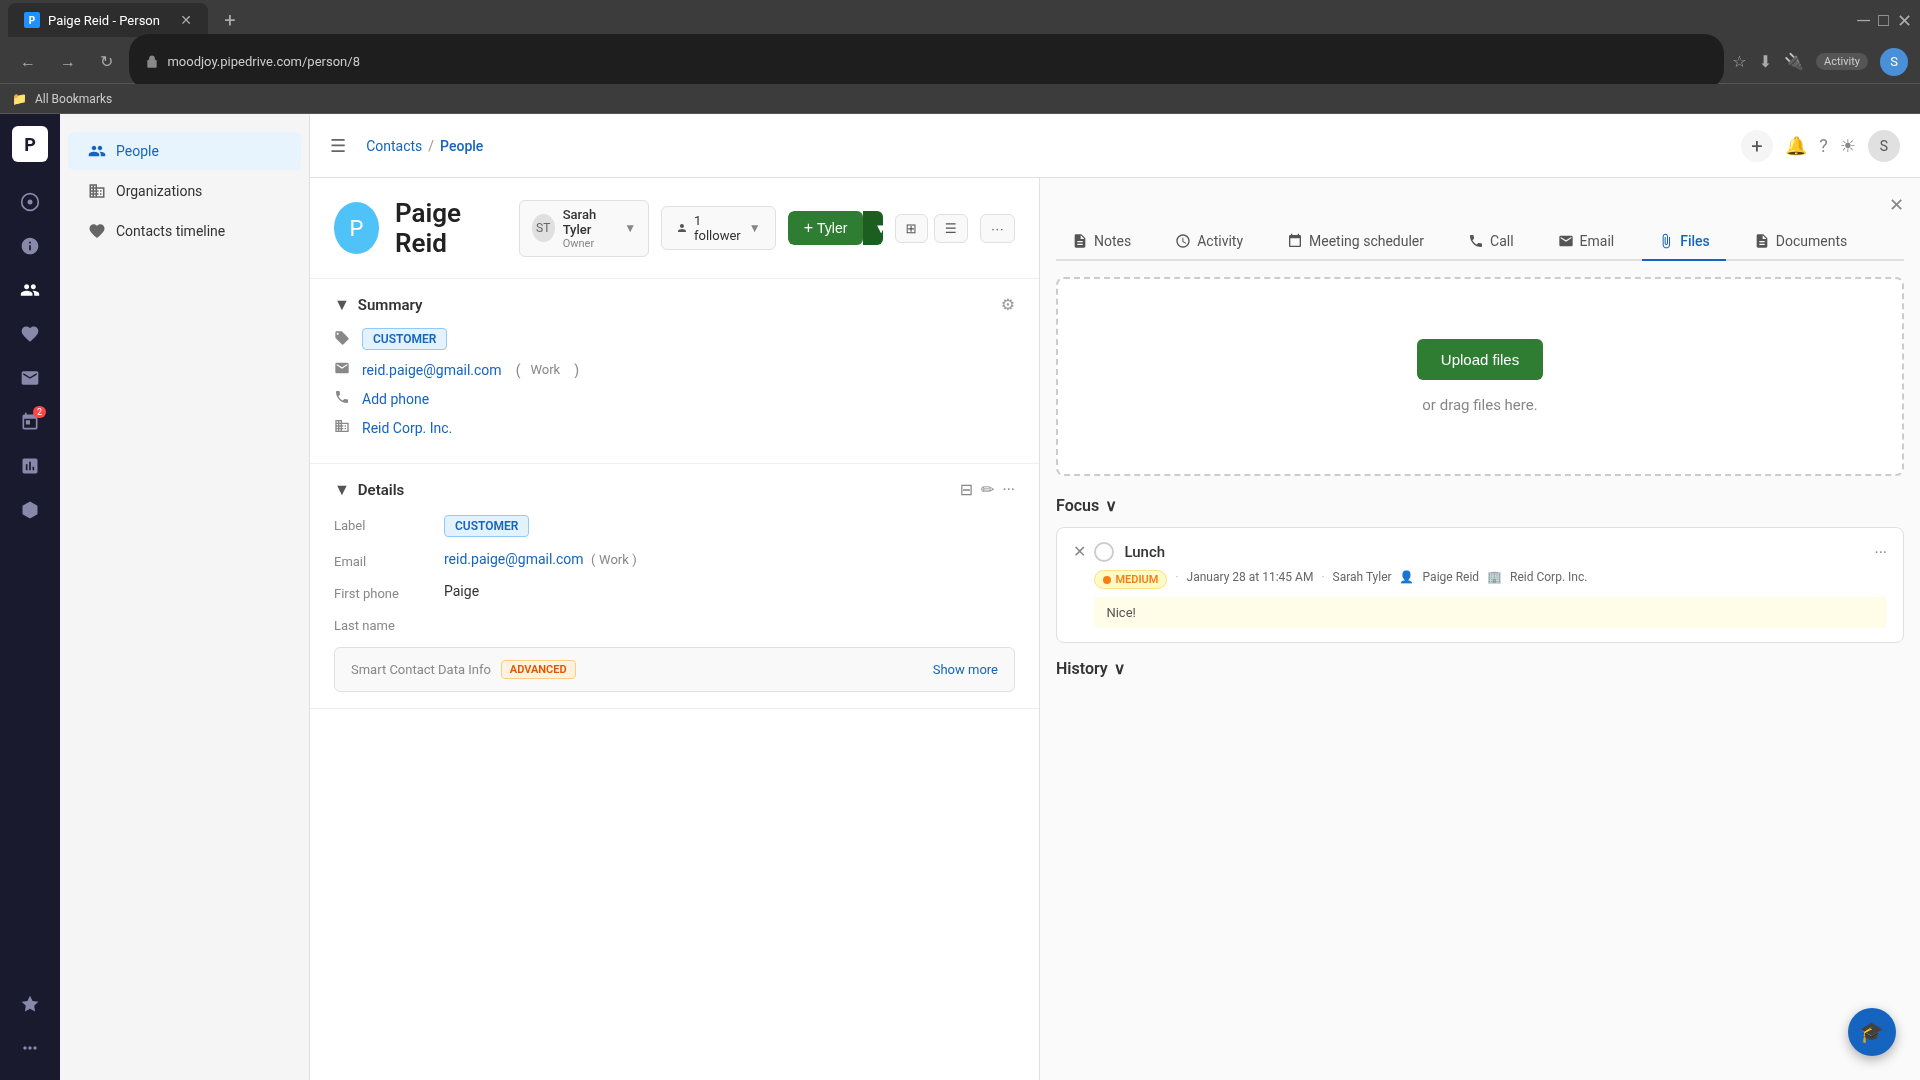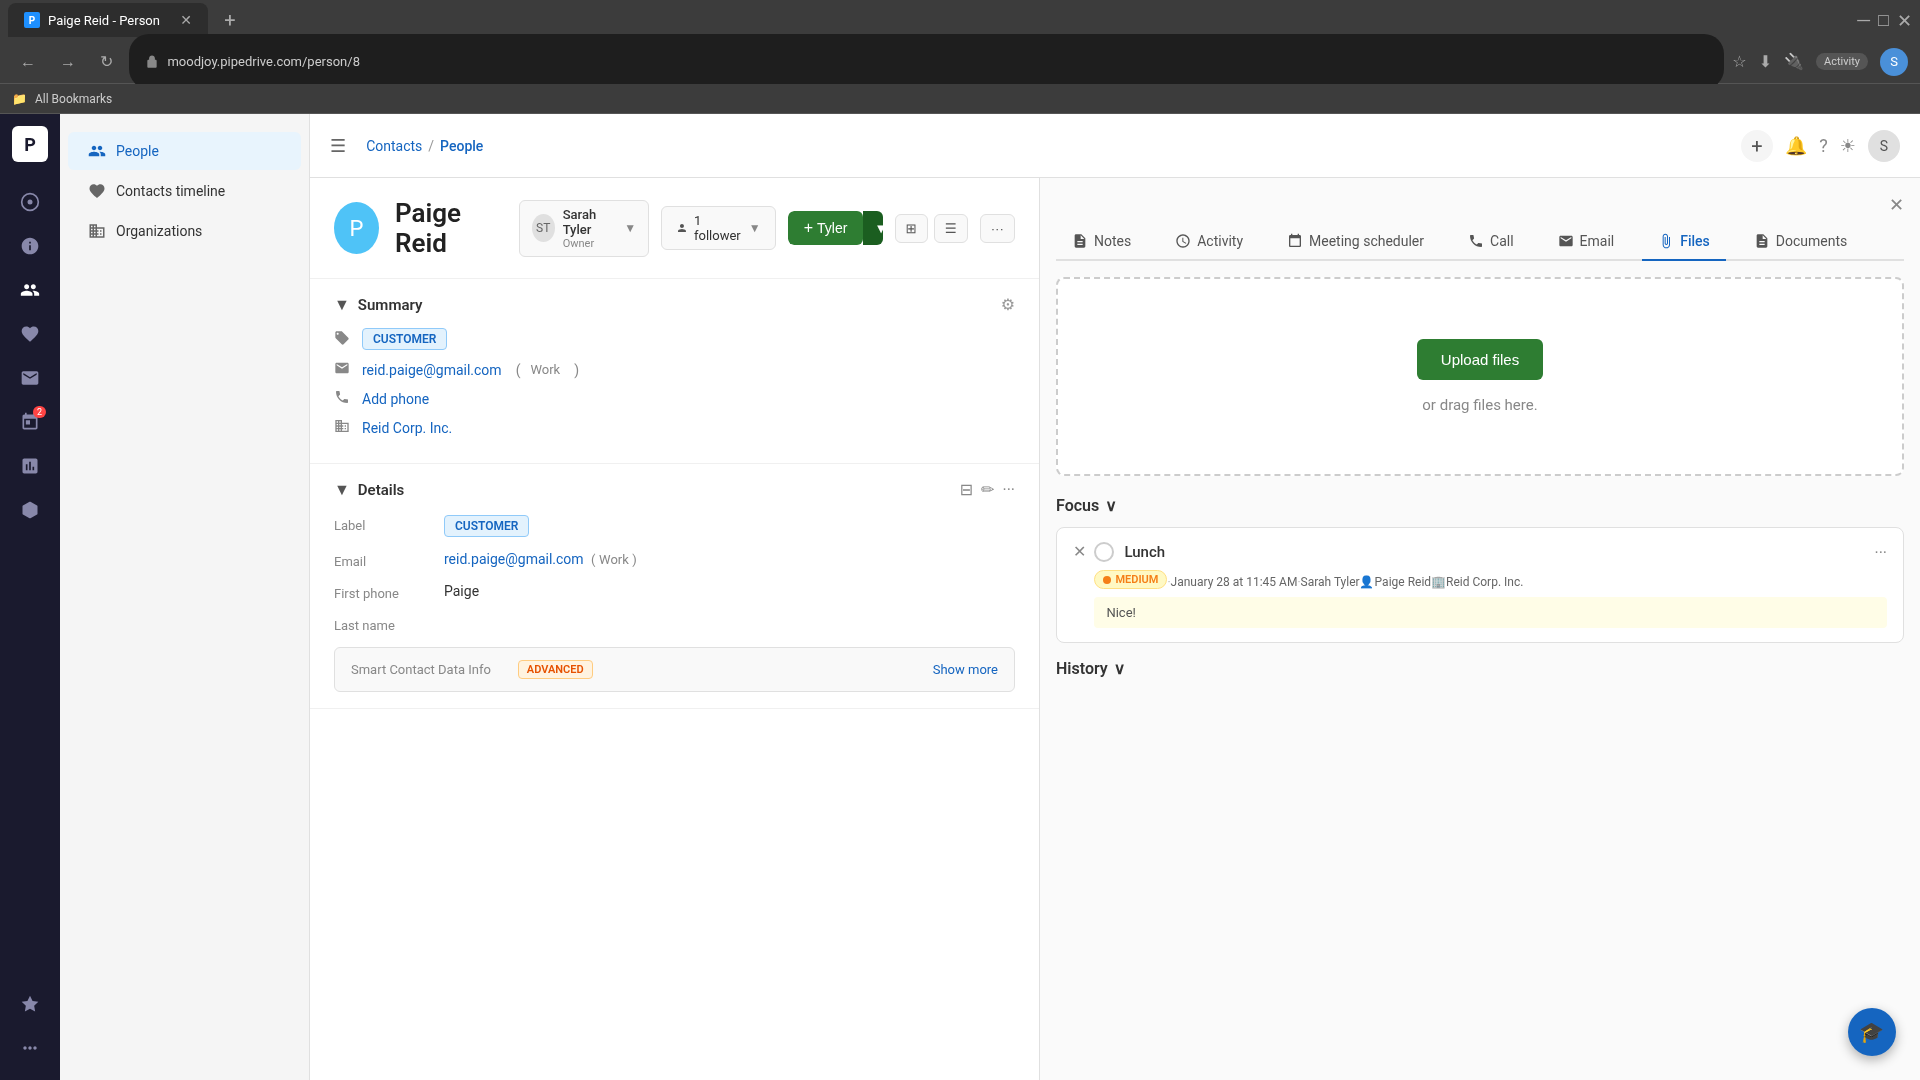--- a/index.html
+++ b/index.html
@@ -85,21 +85,21 @@
 
     
     .details-header { display: flex; align-items: center; gap: 8px; margin-bottom: 16px; }
     .details-title { font-size: 15px; font-weight: 600; color: #333; }
     .details-actions { margin-left: auto; display: flex; gap: 8px; color: #888; }
     .detail-row { display: flex; margin-bottom: 14px; }
     .detail-label { width: 110px; color: #888; font-size: 13px; padding-top: 3px; }
     .detail-value { flex: 1; font-size: 14px; color: #333; }
     .detail-badge { background: #e3f2fd; color: #1565c0; border: 1px solid #90caf9; border-radius: 4px; padding: 3px 10px; font-size: 12px; font-weight: 600; display: inline-block; }
 
-    .smart-contact { background: #f9f9f9; border: 1px solid #e0e0e0; border-radius: 6px; padding: 12px 16px; margin-top: 8px; display: flex; align-items: center; gap: 27px; }
+    .smart-contact { background: #f9f9f9; border: 1px solid #e0e0e0; border-radius: 6px; padding: 12px 16px; margin-top: 8px; display: flex; align-items: center; gap: 10px; }
     .advanced-badge { background: #fff3e0; color: #e65100; border: 1px solid #ffcc80; border-radius: 4px; padding: 2px 8px; font-size: 11px; font-weight: 600; }
     .show-more { color: #1565c0; cursor: pointer; font-size: 13px; margin-left: auto; }
 
     
     .right-panel { flex: 1; background: #fafafa; overflow-y: auto; padding: 16px; }
     .panel-close { display: flex; justify-content: flex-end; margin-bottom: 8px; }
     .close-x { color: #888; cursor: pointer; font-size: 18px; }
 
     
     .tabs-row { display: flex; gap: 12px; margin-bottom: 16px; border-bottom: 2px solid #e0e0e0; }
@@ -113,21 +113,21 @@
     .upload-text { color: #888; font-size: 15px; }
 
     
     .focus-section { margin-bottom: 16px; }
     .focus-header { display: flex; align-items: center; gap: 6px; font-size: 16px; font-weight: 600; color: #333; margin-bottom: 12px; cursor: pointer; }
     .activity-card { background: #fff; border: 1px solid #e0e0e0; border-radius: 8px; padding: 14px 16px; }
     .activity-top { display: flex; align-items: center; gap: 10px; margin-bottom: 8px; }
     .activity-circle { width: 20px; height: 20px; border-radius: 50%; border: 2px solid #ccc; display: inline-block; }
     .activity-title { font-size: 15px; font-weight: 500; color: #333; }
     .activity-more { margin-left: auto; color: #888; cursor: pointer; }
-    .activity-meta { display: flex; align-items: flex-end; gap: 0; font-size: 12px; color: #666; flex-wrap: wrap; }
+    .activity-meta { display: flex; align-items: flex-start; gap: 8px; font-size: 12px; color: #666; flex-wrap: wrap; }
     .medium-badge { background: #fff9c4; color: #f57f17; border: 1px solid #ffe082; border-radius: 10px; padding: 2px 8px; font-size: 11px; font-weight: 600; display: flex; align-items: center; gap: 4px; }
     .dot { color: #bbb; }
     .activity-note { background: #fffde7; border-radius: 4px; padding: 8px 12px; font-size: 13px; color: #555; margin-top: 8px; }
     .dismiss-btn { color: #888; cursor: pointer; font-size: 16px; }
 
     
     .history-header { display: flex; align-items: center; gap: 6px; font-size: 16px; font-weight: 600; color: #333; cursor: pointer; }
 
     
     ::-webkit-scrollbar { width: 6px; }
@@ -244,29 +244,29 @@
 
     <div class="sidebar">
       <div class="sidebar-item active">
         <svg viewBox="0 0 24 24" fill="#1565c0">
             <path d="M16 11c1.66 0 2.99-1.34 2.99-3S17.66 5 16 5c-1.66 0-3 1.34-3 3s1.34 3 3 3zm-8 0c1.66 0 2.99-1.34 2.99-3S9.66 5 8 5C6.34 5 5 6.34 5 8s1.34 3 3 3zm0 2c-2.33 0-7 1.17-7 3.5V19h14v-2.5c0-2.33-4.67-3.5-7-3.5zm8 0c-.29 0-.62.02-.97.05 1.16.84 1.97 1.97 1.97 3.45V19h6v-2.5c0-2.33-4.67-3.5-7-3.5z"></path>
           </svg>
         <span>People</span>
       </div>
       <div class="sidebar-item">
         <svg viewBox="0 0 24 24" fill="#666">
-            <path d="M12 21.35l-1.45-1.32C5.4 15.36 2 12.28 2 8.5 2 5.42 4.42 3 7.5 3c1.74 0 3.41.81 4.5 2.09C13.09 3.81 14.76 3 16.5 3 19.58 3 22 5.42 22 8.5c0 3.78-3.4 6.86-8.55 11.54L12 21.35z"></path>
-          </svg>
-        <span>Contacts timeline</span>
+            <path d="M12 7V3H2v18h20V7H12zM6 19H4v-2h2v2zm0-4H4v-2h2v2zm0-4H4V9h2v2zm0-4H4V5h2v2zm4 12H8v-2h2v2zm0-4H8v-2h2v2zm0-4H8V9h2v2zm0-4H8V5h2v2zm10 12h-8v-2h2v-2h-2v-2h2v-2h-2V9h8v10zm-2-8h-2v2h2v-2zm0 4h-2v2h2v-2z"></path>
+          </svg>
+        <span>Organizations</span>
       </div>
       <div class="sidebar-item">
         <svg viewBox="0 0 24 24" fill="#666">
-            <path d="M12 7V3H2v18h20V7H12zM6 19H4v-2h2v2zm0-4H4v-2h2v2zm0-4H4V9h2v2zm0-4H4V5h2v2zm4 12H8v-2h2v2zm0-4H8v-2h2v2zm0-4H8V9h2v2zm0-4H8V5h2v2zm10 12h-8v-2h2v-2h-2v-2h2v-2h-2V9h8v10zm-2-8h-2v2h2v-2zm0 4h-2v2h2v-2z"></path>
-          </svg>
-        <span>Organizations</span>
+            <path d="M12 21.35l-1.45-1.32C5.4 15.36 2 12.28 2 8.5 2 5.42 4.42 3 7.5 3c1.74 0 3.41.81 4.5 2.09C13.09 3.81 14.76 3 16.5 3 19.58 3 22 5.42 22 8.5c0 3.78-3.4 6.86-8.55 11.54L12 21.35z"></path>
+          </svg>
+        <span>Contacts timeline</span>
       </div>
     </div>
 
     <div class="main">
 
       <div class="topbar">
         <div style="color:#666; cursor:pointer; font-size:18px; margin-right:4px;">☰</div>
         <div class="breadcrumb">
           <span style="cursor:pointer; color:#1565c0;">Contacts</span>
           <span class="breadcrumb-sep">/</span>

